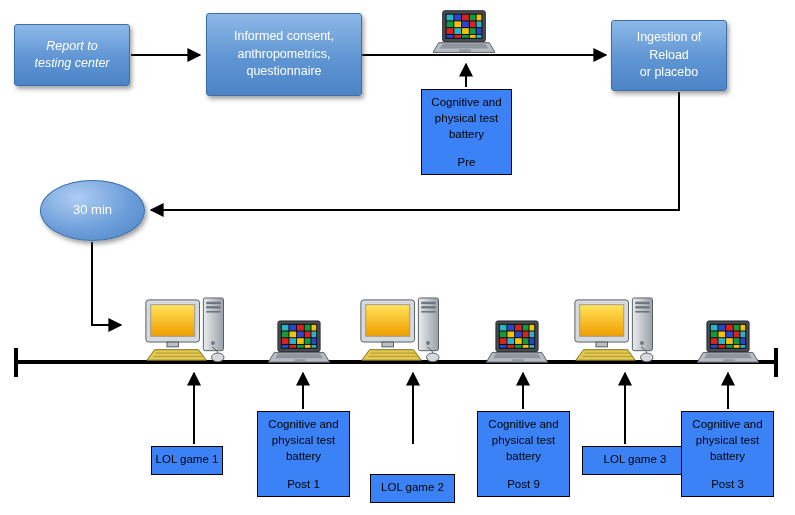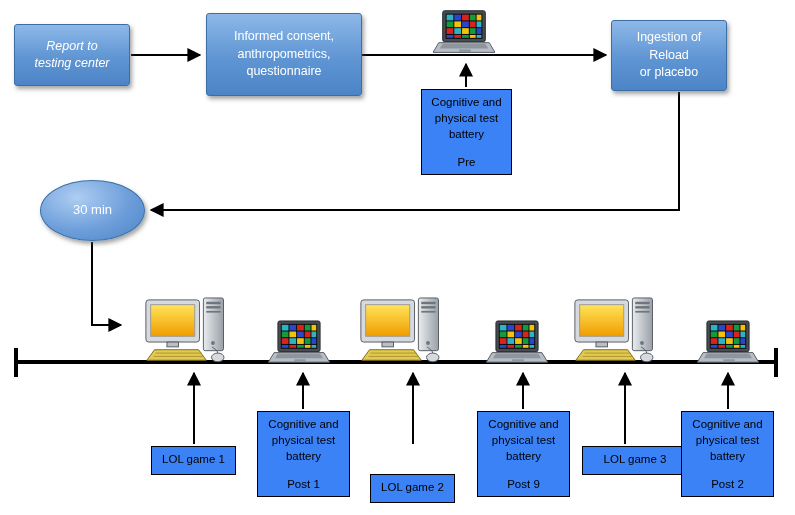--- a/index.html
+++ b/index.html
@@ -151,21 +151,21 @@
   <svg class="icon" style="left:486px;top:320px;width:62px;height:46px;" viewBox="0 0 64 48">
       <use href="#sym-laptop"></use>
     </svg>
   <svg class="icon" style="left:572px;top:297px;width:92px;height:69px;" viewBox="0 0 96 72">
       <use href="#sym-desktop"></use>
     </svg>
   <svg class="icon" style="left:697px;top:320px;width:62px;height:46px;" viewBox="0 0 64 48">
       <use href="#sym-laptop"></use>
     </svg>
 
-  <div class="whitebox" style="left:151px;top:446px;width:85px;height:29px;">
+  <div class="whitebox" style="left:151px;top:446px;width:72px;height:29px;">
     <span>LOL game 1</span>
   </div>
   <div class="whitebox" style="left:257px;top:411px;width:93px;height:86px;">
     <span class="body">Cognitive and
 physical test
 battery</span>
     <span class="phase">Post 1</span>
   </div>
   <div class="whitebox" style="left:370px;top:446px;width:85px;height:29px;margin-top:28px;">
     <span>LOL game 2</span>
@@ -176,16 +176,16 @@
 battery</span>
     <span class="phase">Post 9</span>
   </div>
   <div class="whitebox" style="left:582px;top:446px;width:106px;height:29px;">
     <span>LOL game 3</span>
   </div>
   <div class="whitebox" style="left:681px;top:411px;width:93px;height:86px;">
     <span class="body">Cognitive and
 physical test
 battery</span>
-    <span class="phase">Post 2</span>
+    <span class="phase">Post 3</span>
   </div>
 
 </div>
 
 </body></html>

